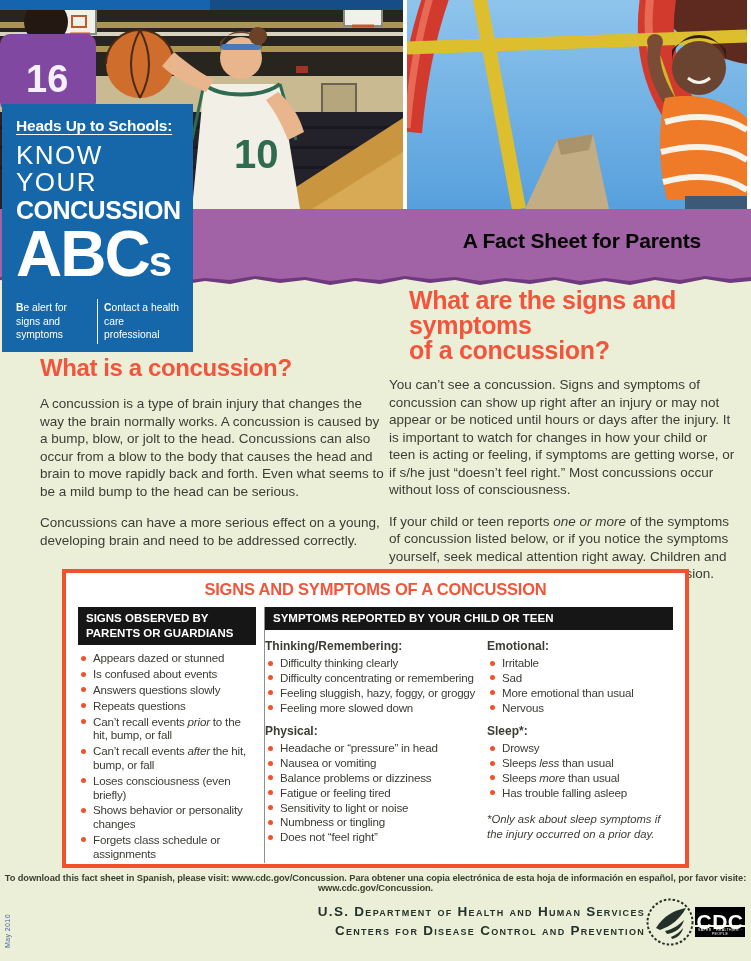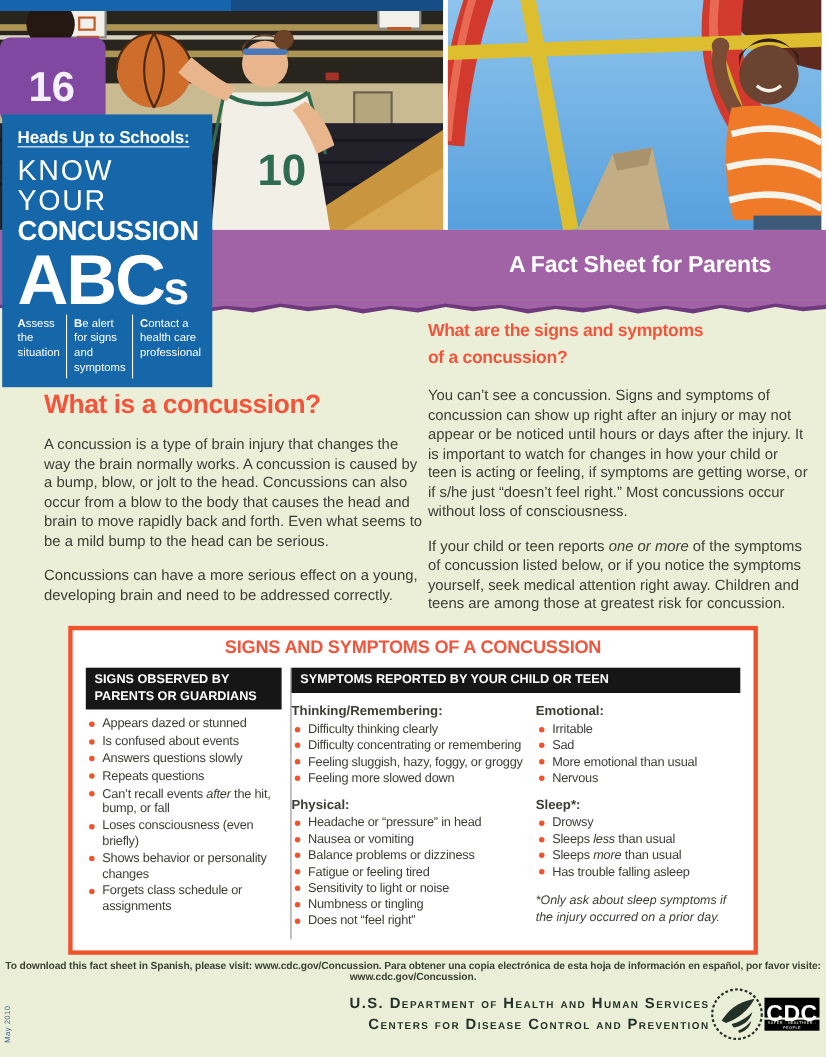--- a/index.html
+++ b/index.html
@@ -15,21 +15,21 @@
   .photo-gap   { position:absolute; left:403px; top:0; width:4px; height:209px; background:#ffffff; }
   .photo-right { left:407px; width:340px; }
   .edge-right  { position:absolute; left:747px; top:0; width:4px; height:209px; background:#ffffff; }
   
   .banner {
     position:absolute; left:0; top:209px; width:751px; height:64px;
     background:#a263a6;
   }
   .banner-label {
     line-height:64px; text-align:right; padding-right:50px;
-    font-size:21px; font-weight:bold; color:#ffffff; letter-spacing:-0.2px;
+    font-size:21px; font-weight:bold; color:#000000; letter-spacing:-0.2px;
   }
   .torn { position:absolute; left:0; top:273px; width:751px; height:14px; display:block; }
   
   .bluebox {
     position:absolute; left:2px; top:104px; width:191px; height:248px;
     background:#1567a9; color:#ffffff; padding:13px 10px 0 14px;
   }
   .mast-line1 {
     font-size:15.5px; font-weight:bold; letter-spacing:-0.2px;
     text-decoration:underline; text-underline-offset:3px; margin-bottom:7px;
@@ -46,21 +46,21 @@
     flex:1; padding:2px 6px; font-size:10.3px; line-height:1.32; color:#fff;
   }
   .abc-col + .abc-col { border-left:1px solid #ffffff; }
   .abc-col b { font-weight:bold; }
   
   .col { position:absolute; color:#3c3d35; }
   .col-left  { left:40px;  top:354px; width:345px; }
   .col-right { left:389px; top:288px; width:347px; }
   h2.orange { color:#f3553c; font-weight:bold; }
   .col-left h2.orange  { font-size:24px; letter-spacing:-0.4px; margin-bottom:13px; }
-  .col-right h2.orange { font-size:16px; line-height:25px; letter-spacing:-0.3px; margin-bottom:13px; }
+  .col-right h2.orange { font-size:25px; line-height:25px; letter-spacing:-0.3px; margin-bottom:13px;margin-left:20px; }
   .col p { font-size:13.5px; line-height:17.5px; margin-bottom:14px; }
   
   .sym-box {
     position:absolute; left:62px; top:569px; width:627px; height:299px;
     background:#ffffff; border:4px solid #f0532c; padding:7px 12px 6px 12px;
     overflow:hidden;
   }
   .sym-title {
     text-align:center; color:#f3553c; font-size:16.5px; font-weight:bold;
     letter-spacing:-0.2px; margin-bottom:8px;
@@ -219,21 +219,20 @@
     <polygon fill="#6f3a7d" points="0,0 751,0 751,8 730,10 705,6 680,11 655,7 630,12 605,8 580,12 555,7 530,11 505,8 480,12 455,7 430,10 405,6 380,11 355,8 330,12 305,7 280,10 255,6 230,11 205,8 180,12 155,7 130,10 105,6 80,11 55,8 30,10 0,7"></polygon>
     <polygon fill="#a263a6" points="0,0 751,0 751,4 730,6 705,3 680,7 655,4 630,8 605,5 580,8 555,4 530,7 505,5 480,8 455,4 430,6 405,3 380,7 355,5 330,8 305,4 280,6 255,3 230,7 205,5 180,8 155,4 130,6 105,3 80,7 55,5 30,6 0,4"></polygon>
   </svg>
 
   <div class="bluebox">
     <div class="mast-line1">Heads Up to Schools:</div>
     <div class="mast-line2">KNOW YOUR</div>
     <div class="mast-line3">CONCUSSION</div>
     <div class="mast-abc"><span>ABC</span><span class="small-s">s</span></div>
     <div class="abc-row">
-      <div class="abc-col"><b>A</b><span>ssess the situation</span></div>
       <div class="abc-col"><b>B</b><span>e alert for signs and symptoms</span></div>
       <div class="abc-col"><b>C</b><span>ontact a health care professional</span></div>
     </div>
   </div>
 
   <div class="col col-left">
     <h2 class="orange">What is a concussion?</h2>
     <p>A concussion is a type of brain injury that changes the way the brain normally works. A concussion is caused by a bump, blow, or jolt to the head. Concussions can also occur from a blow to the body that causes the head and brain to move rapidly back and forth. Even what seems to be a mild bump to the head can be serious.</p>
     <p>Concussions can have a more serious effect on a young, developing brain and need to be addressed correctly.</p>
   </div>
@@ -250,20 +249,21 @@
   <div class="sym-box">
     <div class="sym-title">SIGNS AND SYMPTOMS OF A CONCUSSION</div>
     <div class="sym-cols">
       <div class="sym-left">
         <div class="blackbar">SIGNS OBSERVED BY PARENTS OR GUARDIANS</div>
         <ul class="sym-list">
           <li><span>Appears dazed or stunned</span><i></i><span></span></li>
           <li><span>Is confused about events</span><i></i><span></span></li>
           <li><span>Answers questions slowly</span><i></i><span></span></li>
           <li><span>Repeats questions</span><i></i><span></span></li>
+          <li><span>Can’t recall events </span><i>prior</i><span> to the hit, bump, or fall</span></li>
           <li><span>Can’t recall events </span><i>after</i><span> the hit, bump, or fall</span></li>
           <li><span>Loses consciousness (even briefly)</span><i></i><span></span></li>
           <li><span>Shows behavior or personality changes</span><i></i><span></span></li>
           <li><span>Forgets class schedule or assignments</span><i></i><span></span></li>
         </ul>
       </div>
       <div class="sym-right">
         <div class="blackbar">SYMPTOMS REPORTED BY YOUR CHILD OR TEEN</div>
         <div class="right-cols">
           <div class="col-mid">

